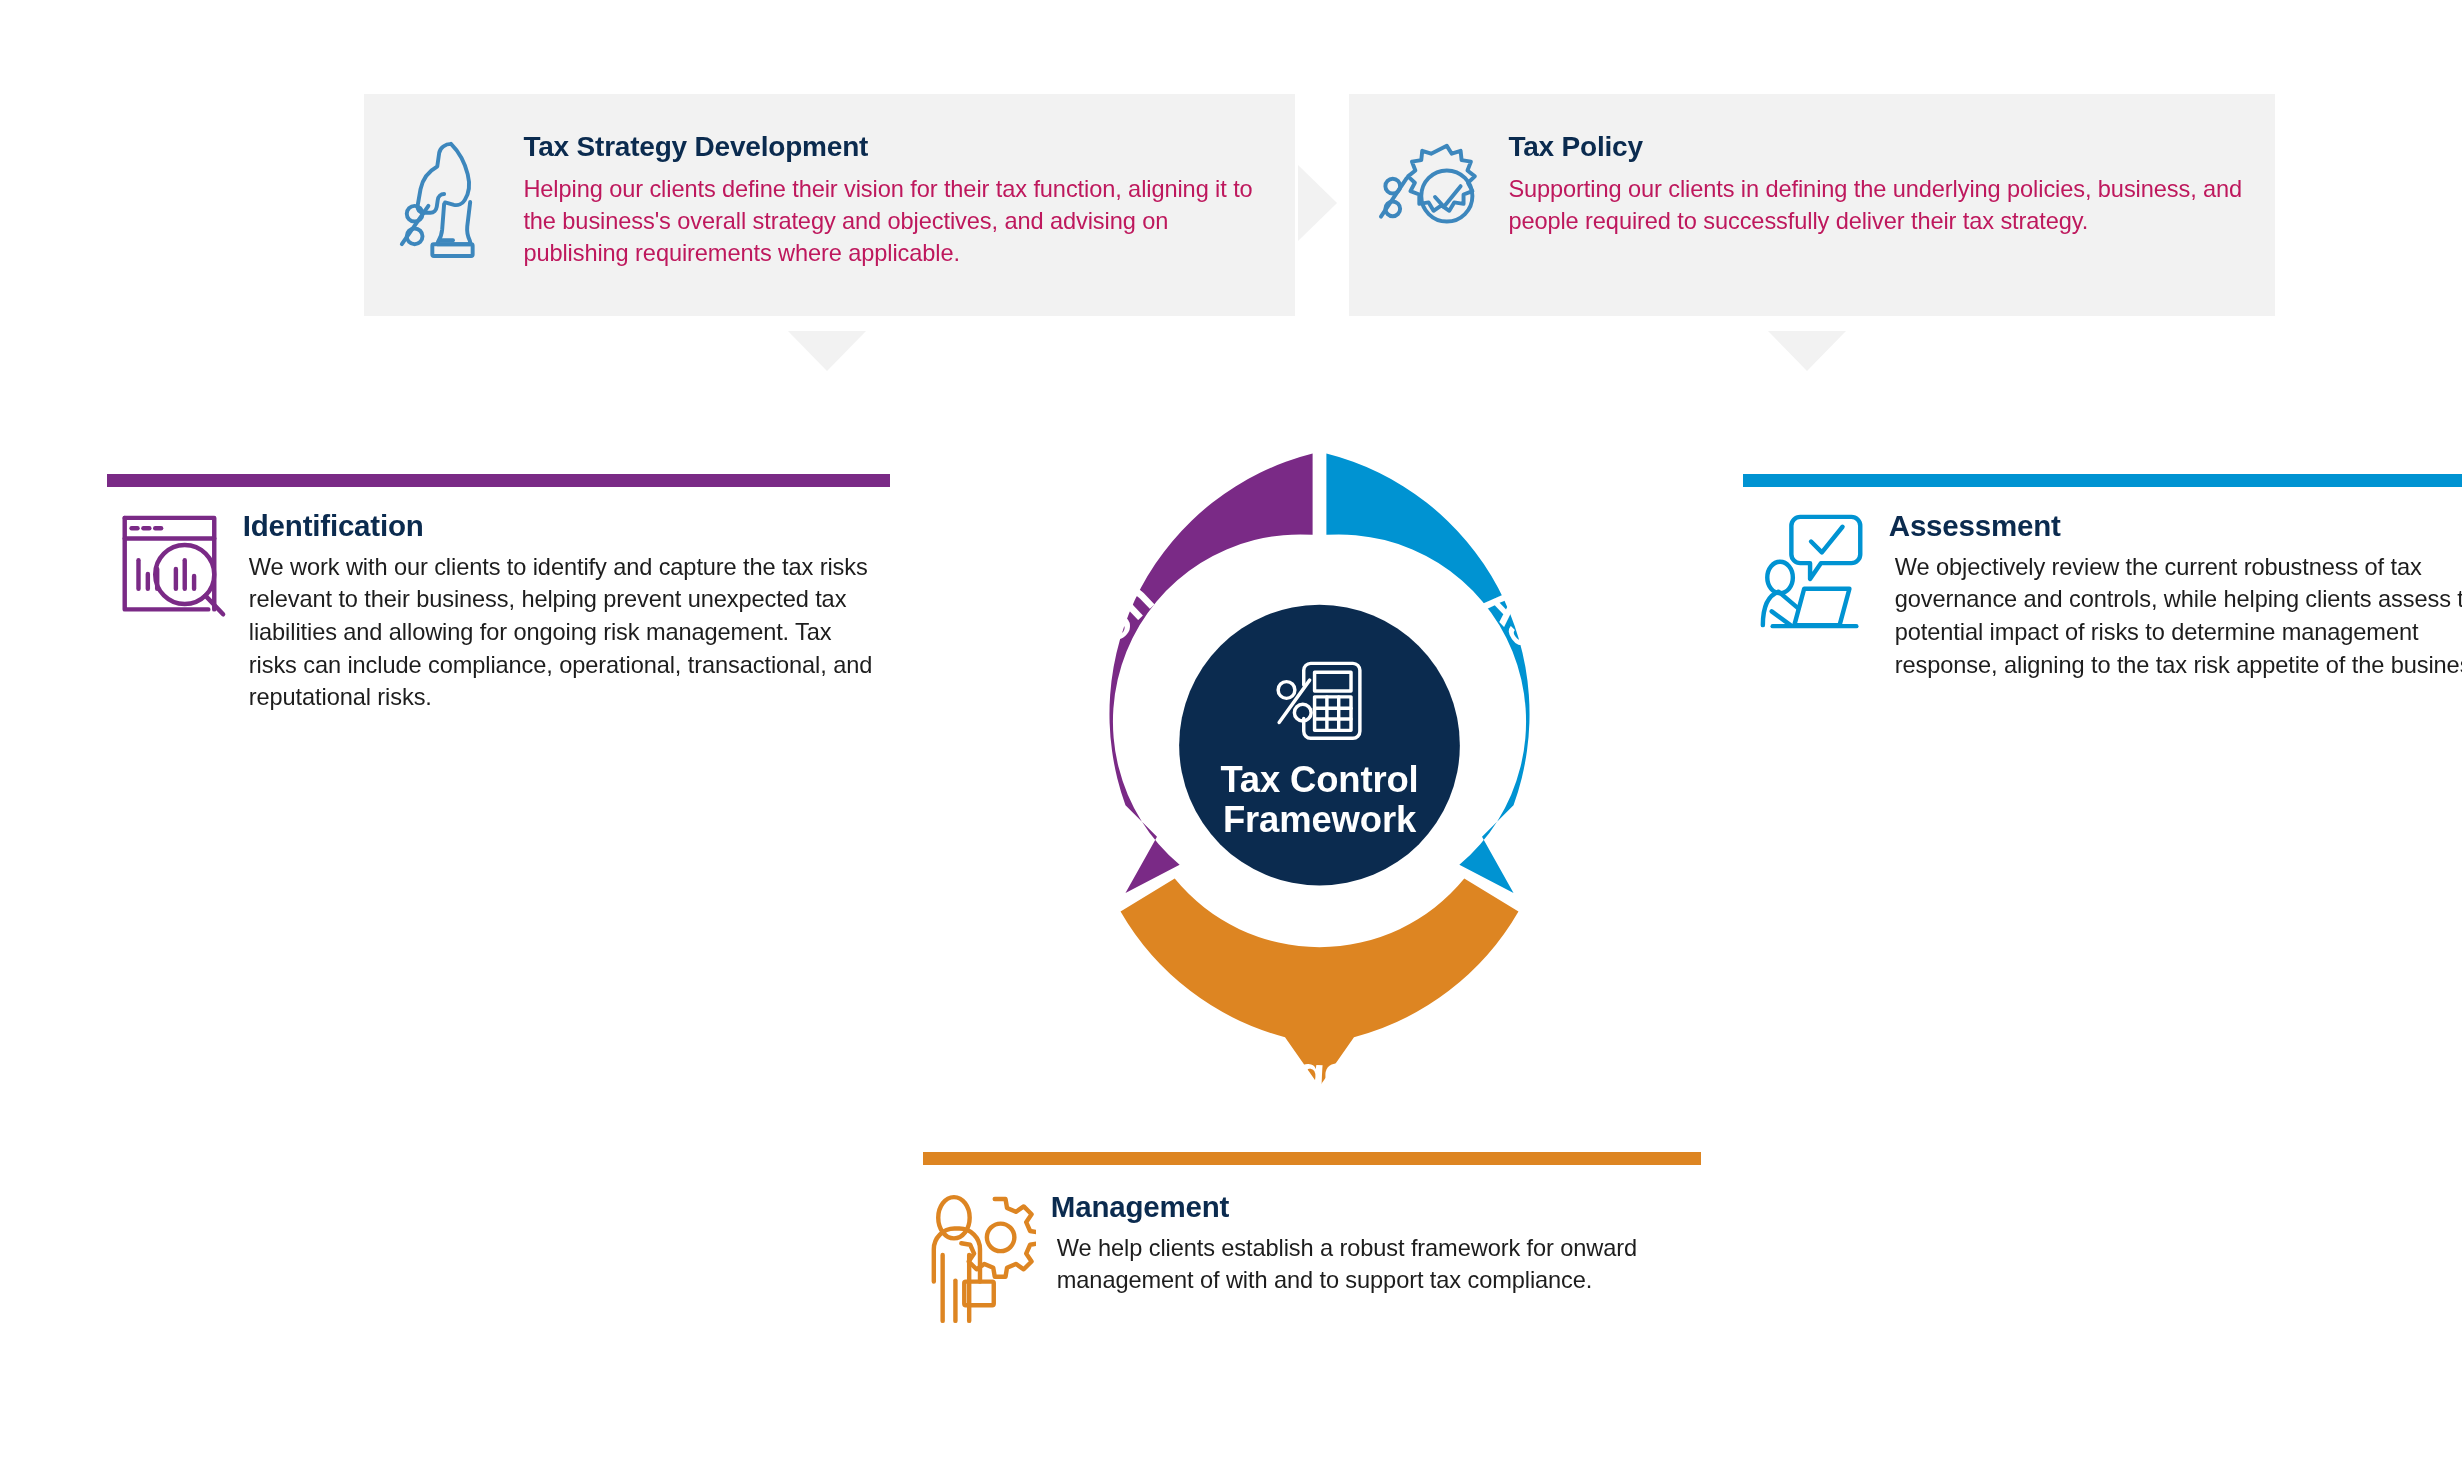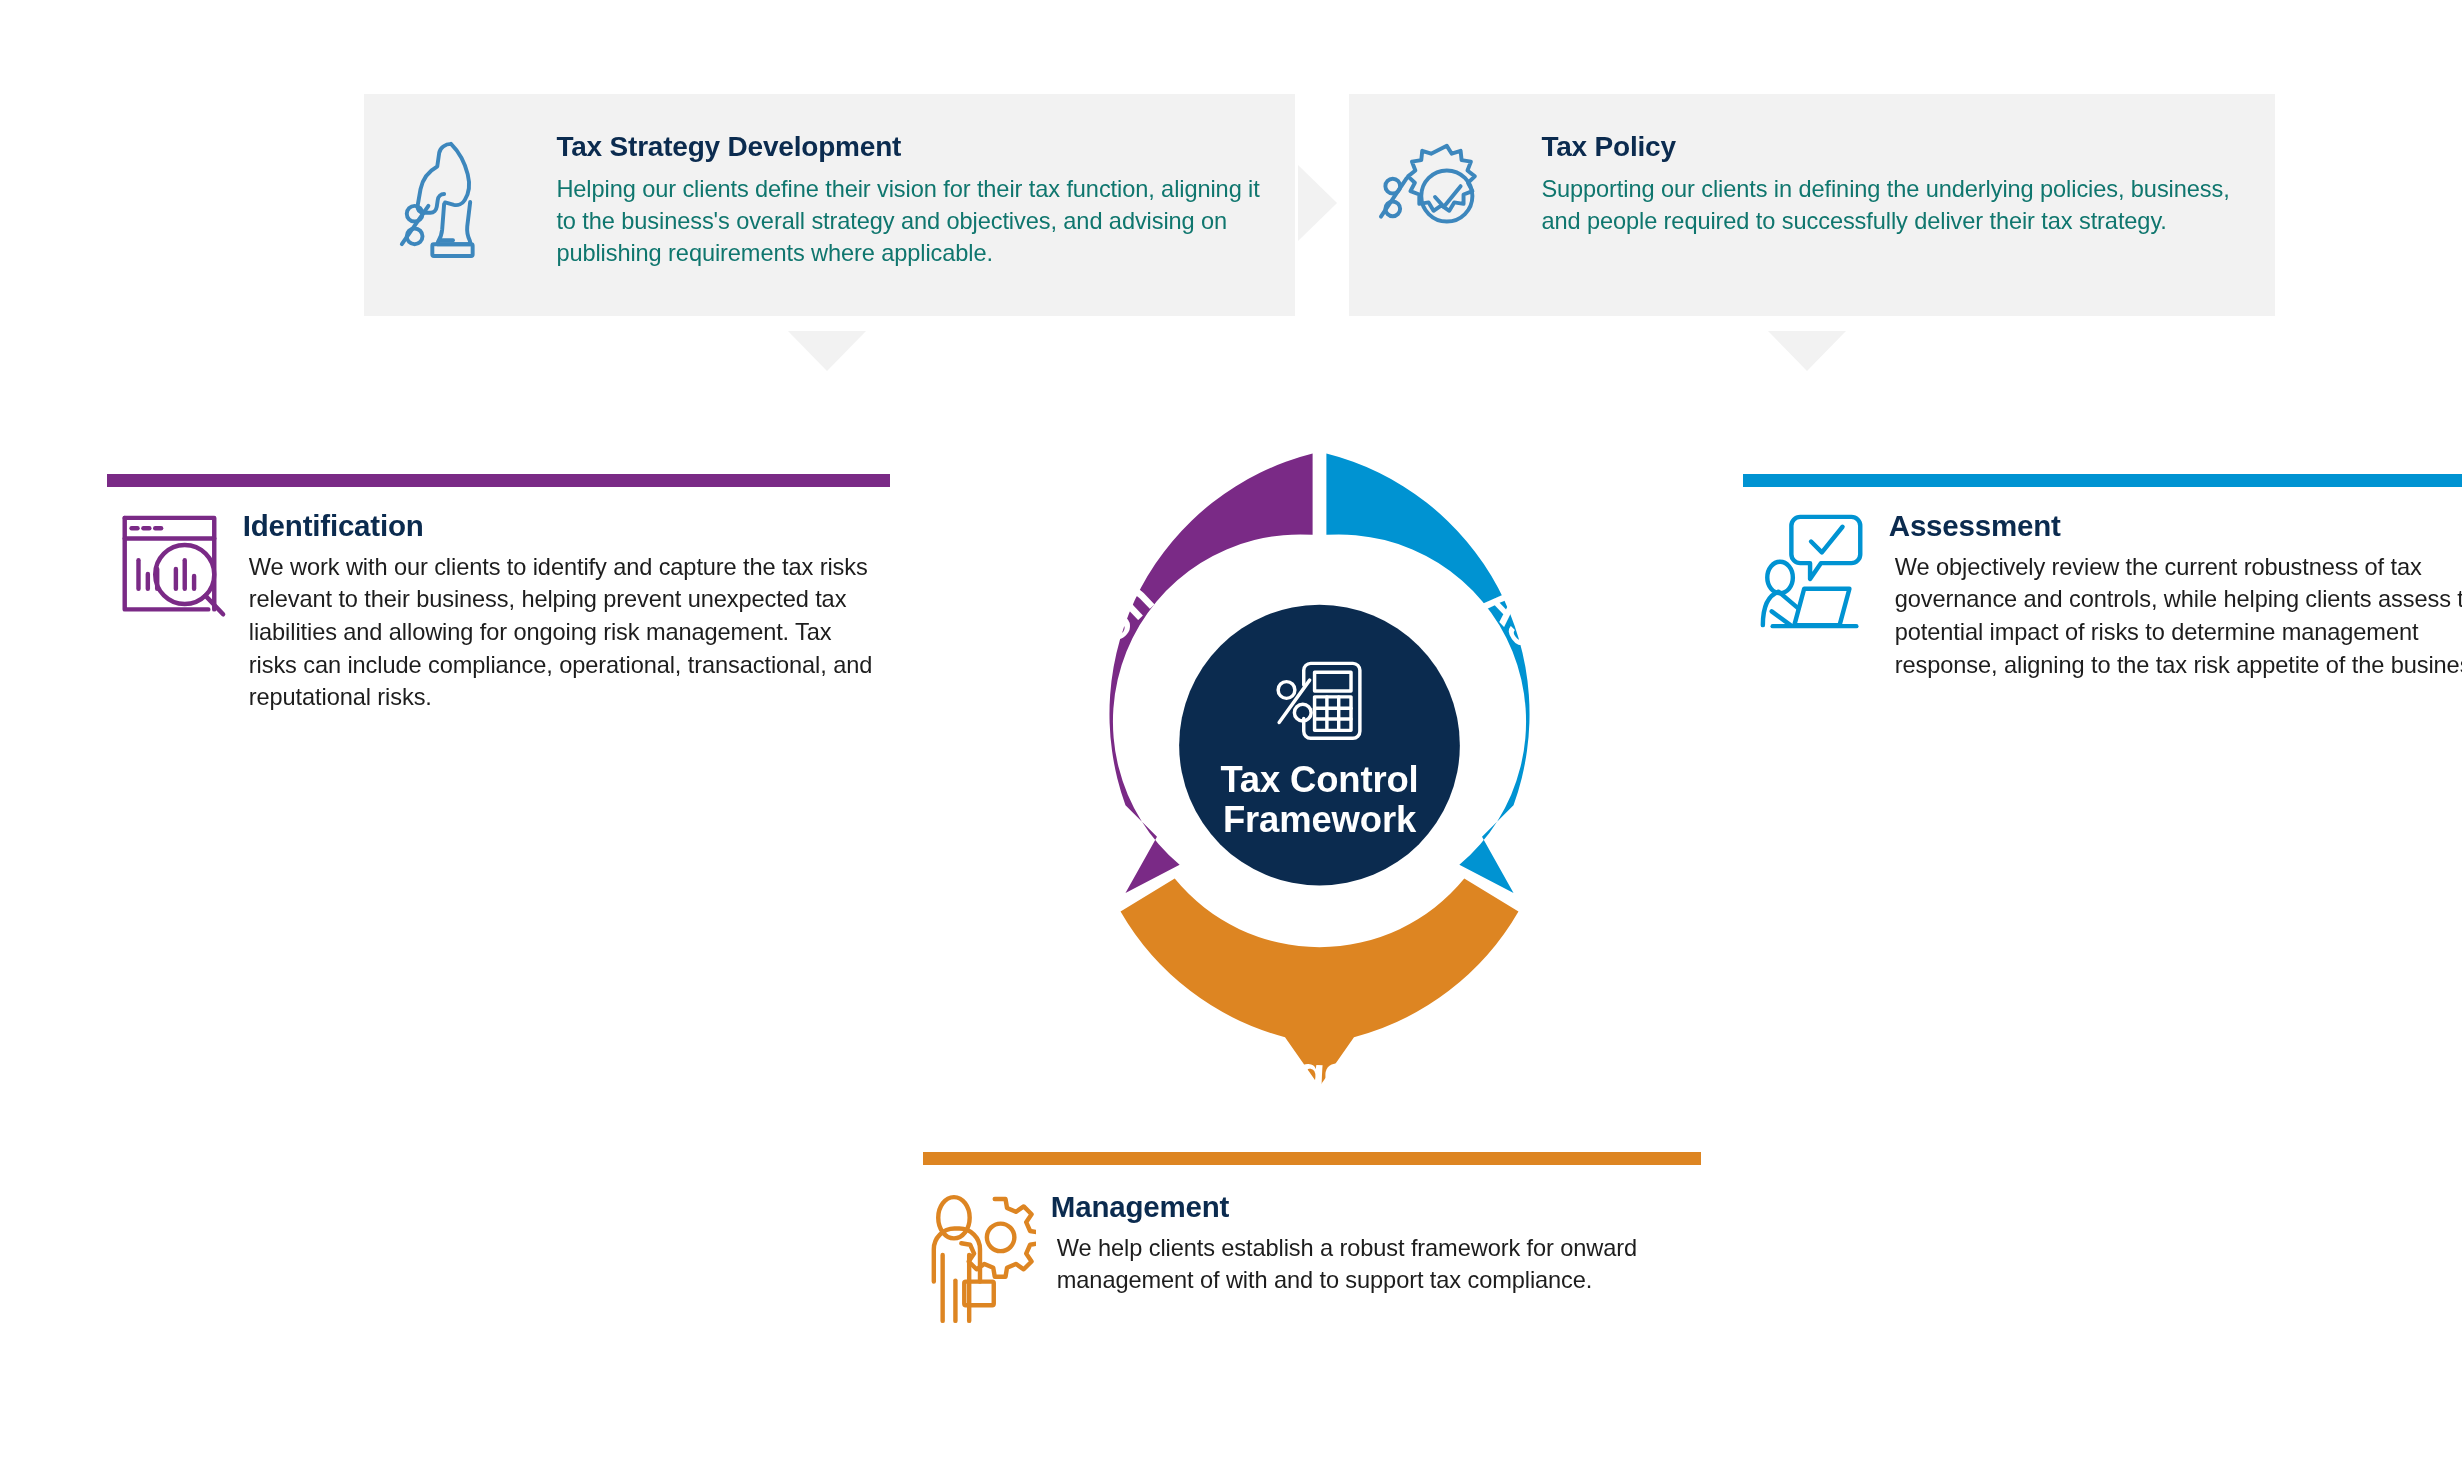--- a/index.html
+++ b/index.html
@@ -7,27 +7,27 @@
     width:2626px;height:1477px;position:relative;overflow:hidden;
     font-family:"Liberation Sans","DejaVu Sans",sans-serif;
     -webkit-font-smoothing:antialiased;
   }
   .stage{position:absolute;left:0;top:0;width:2626px;height:1477px;}
 
   
   .top-card{position:absolute;background:#f2f2f2;display:flex;align-items:flex-start;
             box-sizing:border-box;padding:30.5px 29.5px 30.5px 28.6px;}
   .card-icon{flex:0 0 auto;width:118px;height:123px;margin-right:12.8px;margin-top:10.8px;}
-  .card-body{flex:1 1 auto;padding-top:7.9px;margin-left:33px;}
+  .card-body{flex:1 1 auto;padding-top:7.9px;}
   .card-title{
     color:#0b2b4f;font-size:28px;font-weight:bold;line-height:1.1;
     letter-spacing:-0.2px;margin:0 0 9.8px 0;font-stretch:condensed;
   }
   .card-text{
-    color:#0f766e;font-size:23.6px;line-height:1.36;letter-spacing:-0.1px;margin:0;
+    color:#be185d;font-size:23.6px;line-height:1.36;letter-spacing:-0.1px;margin:0;
   }
 
   
   .tri-down{position:absolute;width:0;height:0;
             border-left:39px solid transparent;border-right:39px solid transparent;
             border-top:40px solid #f2f2f2;}
   .tri-right{position:absolute;width:0;height:0;
             border-top:38px solid transparent;border-bottom:38px solid transparent;
             border-left:39px solid #f2f2f2;}
   .rule{position:absolute;height:12.8px;}

